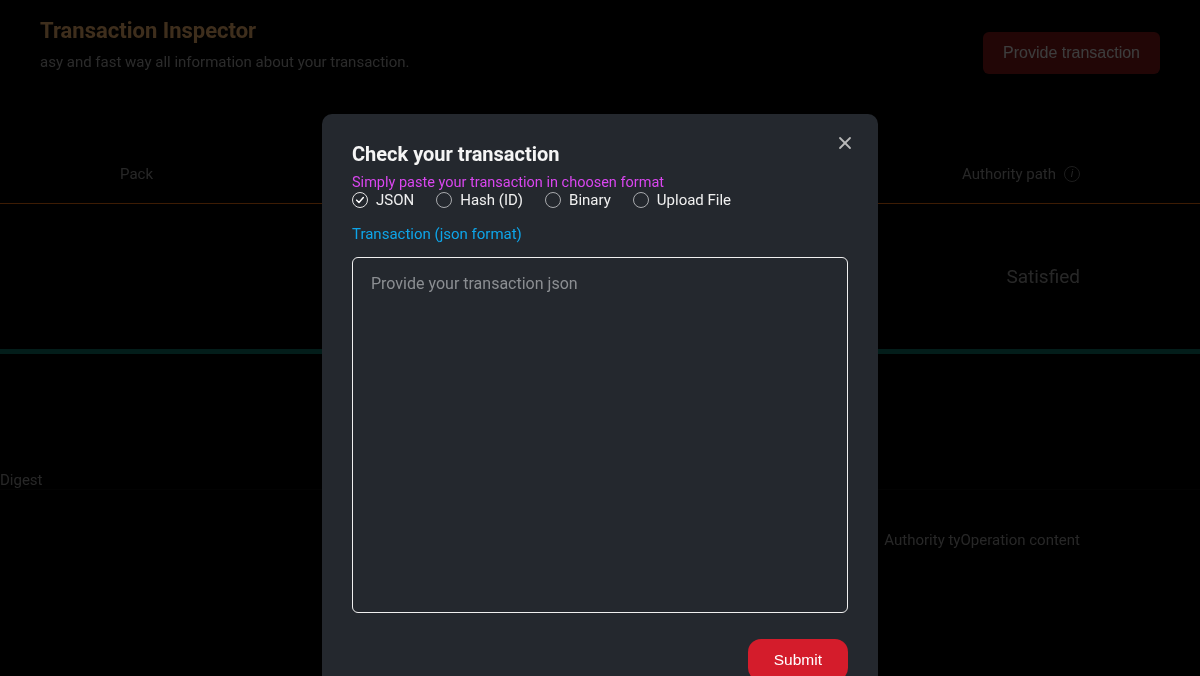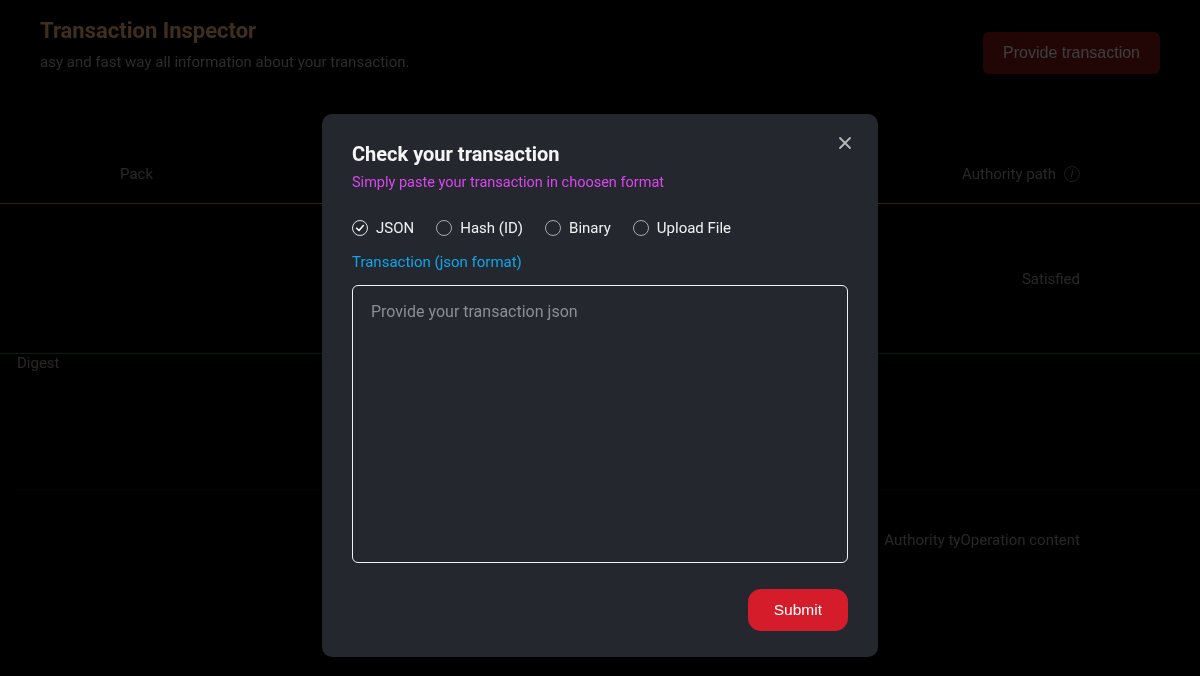--- a/index.html
+++ b/index.html
@@ -43,34 +43,33 @@
       color: #a0a0a0;
       font-size: 15px;
     }
     .bg-tab { display: flex; align-items: center; gap: 8px; }
     .bg-row {
       display: flex;
       justify-content: flex-end;
       padding: 0 120px;
       height: 150px;
       align-items: center;
-      border-bottom: 1px solid #0f766e;
-      color: #a0a0a0;
-      font-size: 15px;
+      border-bottom: 5px solid #0f766e;
+      color: #a0a0a0;
+      font-size: 19px;
     }
     .bg-row-left {
       display: flex;
       justify-content: flex-start;
       padding: 0 0px 0 0px;
       height: 136px;
-      align-items: flex-start;
+      align-items: flex-end;
       border-bottom: 1px solid #111;
       color: #a0a0a0;
       font-size: 15px;
-      margin-left: 17px;
     }
     .bg-bottom {
       display: flex;
       justify-content: flex-end;
       padding: 0 120px;
       height: 100px;
       align-items: center;
       color: #a0a0a0;
       font-size: 15px;
     }
@@ -108,21 +107,20 @@
       font-size: 18px;
       background: none; border: none;
     }
     .modal-title { font-size: 20px; font-weight: 700; color: #f5f5f5; }
     .modal-sub { font-size: 14.5px; color: #d946ef; margin-top: 8px; }
 
     .radio-row {
       display: flex;
       align-items: center;
       gap: 22px;
-      margin-top: 28px;
     }
     .radio {
       display: inline-flex;
       align-items: center;
       gap: 8px;
       font-size: 15px;
       color: #f0f0f0;
       cursor: pointer;
     }
     .radio .circle {
@@ -133,21 +131,21 @@
       flex: none;
     }
     .radio.checked .circle { border-color: #e4e4e4; }
     .radio.checked .circle svg { display: block; }
     .radio .circle svg { display: none; width: 10px; height: 10px; }
 
     .field-label { font-size: 15px; color: #0ea5e9; margin-top: 16px; }
     .tx-textarea {
       margin-top: 14px;
       width: 100%;
-      height: 278px;
+      height: 356px;
       background: #24282e;
       border: 1.5px solid #f0f0f0;
       border-radius: 6px;
       color: #e4e4e4;
       font-size: 16px;
       padding: 16px 18px;
       resize: none;
       outline: none;
       font-family: inherit;
     }

